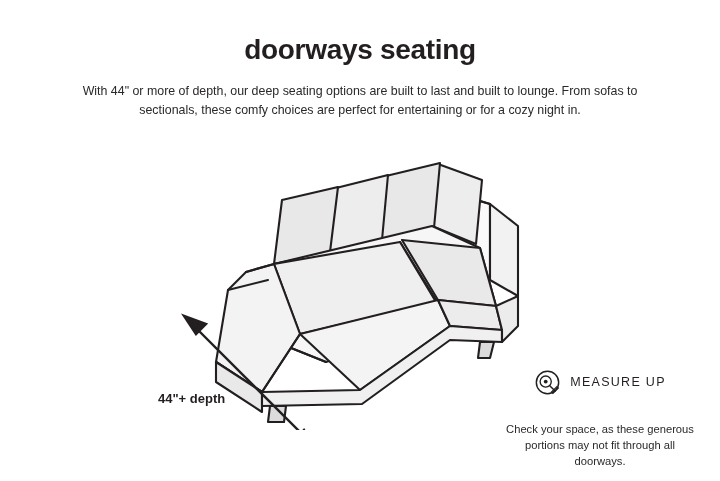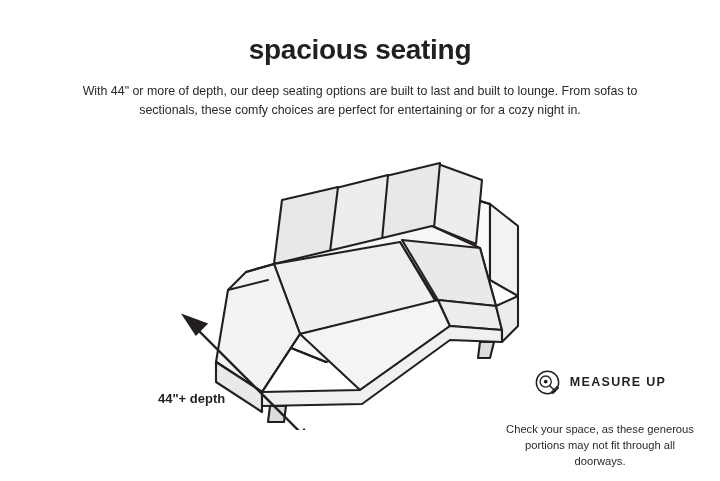--- a/index.html
+++ b/index.html
@@ -62,41 +62,41 @@
   }
   #measure-head {
     display: flex;
     align-items: center;
     justify-content: center;
     gap: 9px;
     height: 28px;
   }
   #measure-title {
     font-size: 12.5px;
-    font-weight: bold;
+    font-weight: normal;
     letter-spacing: 1.3px;
     color: #231f20;
   }
   #measure-note {
     margin-top: 25px;
     font-size: 11.2px;
     line-height: 1.45;
     color: #2b2829;
   }
   .ico {
     display: inline-block;
     line-height: 0;
   }
 </style>
 </head>
 <body>
 
 <div id="page">
 
-  <div id="headline">spacious seating</div>
+  <div id="headline">doorways seating</div>
 
   <div id="subcopy">With 44" or more of depth, our deep seating options are built to last and built to lounge. From sofas to sectionals, these comfy choices are perfect for entertaining or for a cozy night in.</div>
 
   <div id="sofa-illustration">
     <svg viewBox="0 0 420 300" width="420" height="300" aria-hidden="true">
       <g fill="#ffffff" stroke="#231f20" stroke-width="2.1" stroke-linejoin="round" stroke-linecap="round">
 
         <path d="M300 62 L340 74 L340 150 L300 138 Z" fill="#fafafa"></path>
         <path d="M300 62 L340 74"></path>
 

